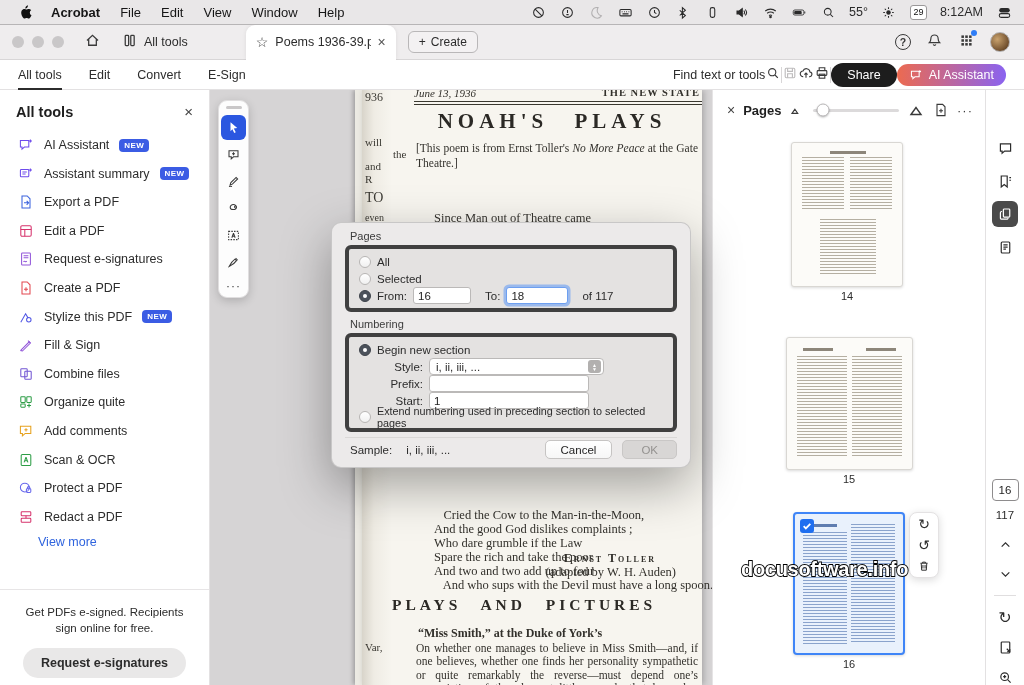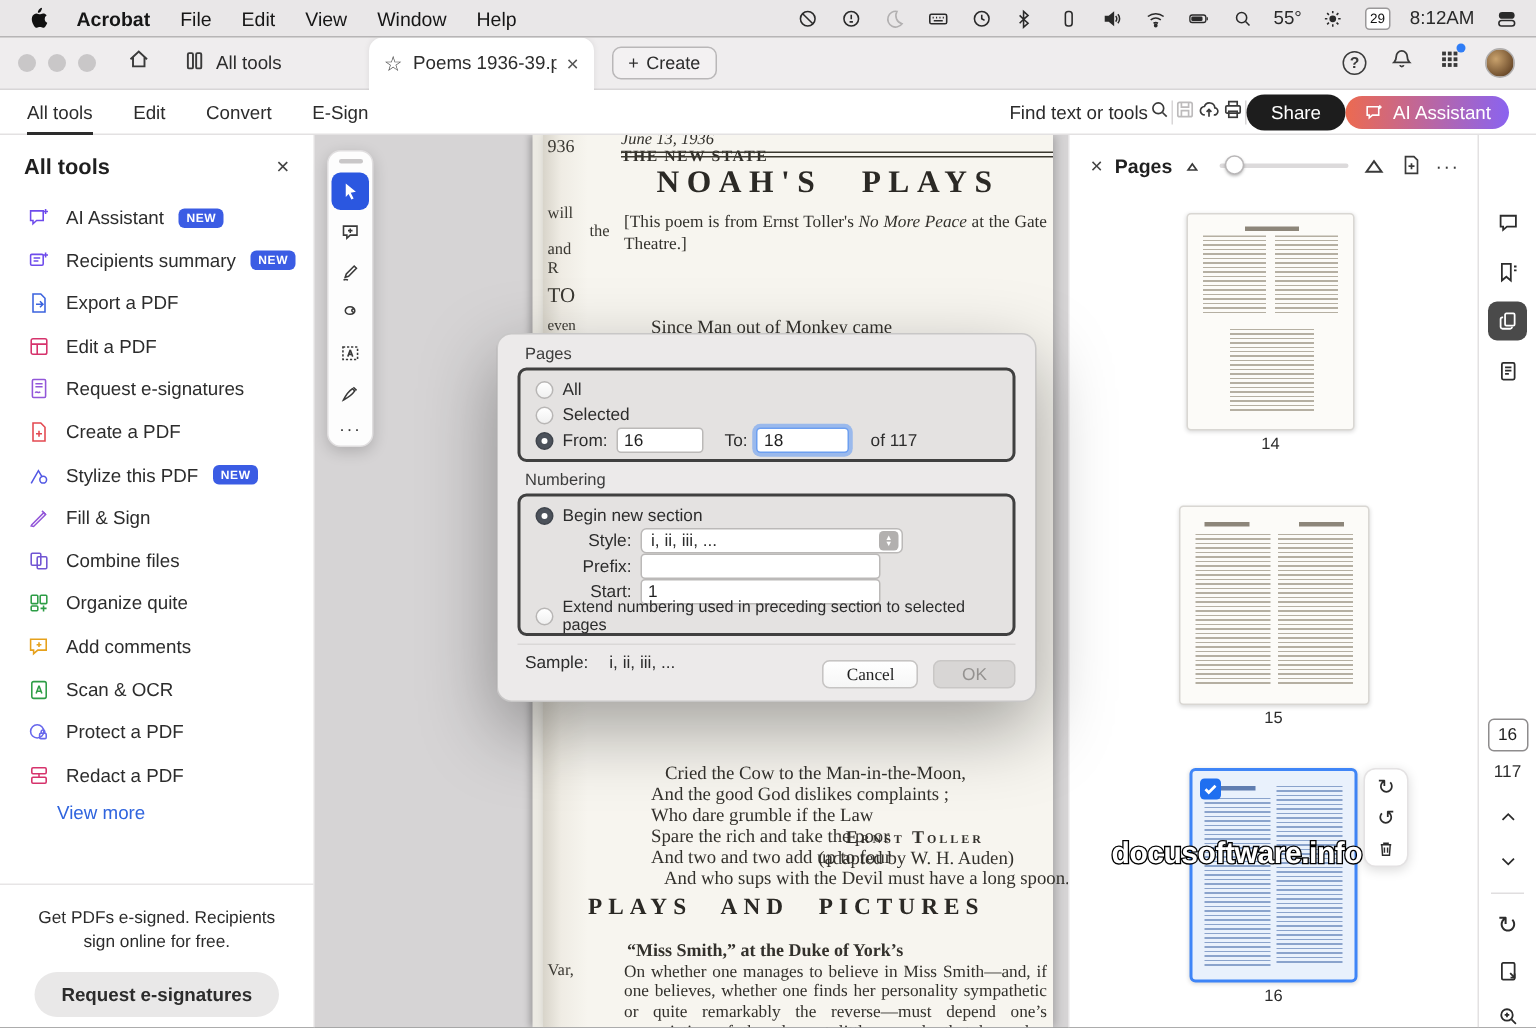--- a/index.html
+++ b/index.html
@@ -87,21 +87,21 @@
 
   
   .docarea { position:absolute; left:210px; width:502px; top:0; bottom:0; background:#d6d4d5; overflow:hidden; }
   .pageedge { position:absolute; left:145px; top:0; bottom:0; width:8px; background:#eceae3;
               box-shadow:-2px 0 4px rgba(0,0,0,.25); }
   .page { position:absolute; left:152px; top:0; width:340px; height:595px;
           background:linear-gradient(90deg,#d8d4ca 0,#efece4 12px,#f7f5ef 30px,#f7f5ef 100%);
           box-shadow:2px 0 6px rgba(0,0,0,.22); font-family:"Liberation Serif","DejaVu Serif",serif; color:#33312c; }
   .frag { position:absolute; left:3px; color:#3a3832; font-family:"Liberation Serif",serif; }
   .doc-header { position:absolute; top:-3px; left:52px; right:2px; display:flex; justify-content:space-between;
-                font-size:11px; overflow:hidden; white-space:nowrap;flex-direction:column; }
+                font-size:11px; overflow:hidden; white-space:nowrap; }
   .doc-header .hl { font-style:italic; }
   .doc-header .hr { font-weight:700; letter-spacing:1px; font-size:10.5px; }
   .doc-rule { position:absolute; top:11px; left:52px; right:0; height:4px;
               border-top:1.5px solid #3a382f; border-bottom:1px solid #3a382f; }
   .doc-title { position:absolute; top:19px; left:40px; right:0; text-align:center; font-size:21px; font-weight:700;
                letter-spacing:5px; word-spacing:16px; color:#2b2925; }
   .doc-note { position:absolute; top:51px; left:54px; right:4px; font-size:11.5px; line-height:1.32; text-align:justify; }
   .poem { white-space:pre; font-size:12.5px; }
   .poem-top { position:absolute; top:79px; left:72px; line-height:14px; }
   .poem-bottom { position:absolute; top:376px; left:72px; line-height:14px; }
@@ -167,21 +167,21 @@
   .rs-divider { width:22px; height:1px; background:#e0dedf; margin:4px 0; }
 
   
   .dialog { position:absolute; left:331px; top:132px; width:360px; height:246px; background:#eceaea;
             border-radius:10px; border:1px solid rgba(0,0,0,.15); box-shadow:0 18px 50px rgba(0,0,0,.35);
             z-index:20; font-size:11.5px; color:#2c2c2c; }
   .dlg-title { height:22px; display:flex; align-items:center; justify-content:center; font-size:12px; font-weight:700;
                background:#f4f3f2; border-bottom:1px solid #dbd9d8; border-radius:10px 10px 0 0; }
   .dlg-body { padding:5px 13px 0; }
   .sec-label { font-size:11px; color:#3c3c3c; margin:2px 0 3px 5px; }
-  .grp { background:#e4e2e1; border:2px solid #404040; border-radius:6px; padding:4px 10px; }
+  .grp { background:#e4e2e1; border:4px solid #404040; border-radius:6px; padding:4px 10px; }
   .frow { display:flex; align-items:center; gap:6px; height:17px; }
   .radio { width:12px; height:12px; border-radius:50%; background:linear-gradient(#fff,#f0f0f0);
            border:1px solid #b8b6b5; flex:0 0 12px; position:relative; }
   .radio.sel { background:#4c525b; border-color:#3f444c; }
   .radio.sel::after { content:''; position:absolute; left:50%; top:50%; transform:translate(-50%,-50%);
                       width:4px; height:4px; border-radius:50%; background:#fff; }
   .fld { height:17px; border:1px solid #bbb9b8; border-radius:3px; background:#fff; font-size:11.5px;
          padding:0 4px; font-family:"Liberation Sans",sans-serif; color:#1f1f1f; }
   .fld.focus { border:1px solid #6d9ff0; box-shadow:0 0 0 2.5px rgba(92,152,246,.55); }
   .w58 { width:58px; } .w62 { width:62px; }
@@ -190,21 +190,21 @@
   .sel-ctl { width:175px; height:17px; background:#fff; border:1px solid #bbb9b8; border-radius:4px;
              display:flex; align-items:center; padding:0 2px 0 6px; }
   .sel-val { flex:1; font-size:11.5px; }
   .stepper { width:13px; height:13px; background:#b2b0af; border-radius:3px; display:flex; flex-direction:column;
              align-items:center; justify-content:center; line-height:4px; }
   .stepper span { font-size:5px; color:#fff; }
   .extend-row { font-size:10.8px; height:15px; }
   .sample-row { display:flex; gap:14px; margin-top:5px; border-top:1px solid #dad8d7; padding:6px 0 0 5px; }
   .dlg-actions { position:absolute; right:13px; bottom:8px; display:flex; gap:10px; }
   .btn { height:19px; border-radius:5px; padding:0 15px; font-size:11.5px; display:flex; align-items:center; }
-  .btn-cancel { background:linear-gradient(#fff,#f6f6f6); border:1px solid #c6c4c3; color:#1f1f1f;font-family:Liberation Serif, serif; }
+  .btn-cancel { background:linear-gradient(#fff,#f6f6f6); border:1px solid #c6c4c3; color:#1f1f1f; }
   .btn-ok { background:#d8d6d5; border:1px solid #c9c7c6; color:#949290; padding:0 18px; }
 </style>
 </head>
 <body>
 
 <div class="screen">
 
   <div class="menubar">
     <svg class="mb-apple" viewBox="0 0 17 20">
         <path fill="#111" d="M10.7 4.3c.6-.8 1-1.8.9-2.8-.9.1-1.9.7-2.5 1.5-.5.7-1 1.7-.9 2.7 1 0 2-.6 2.5-1.4zM13.9 10.8c0-2 1.6-3 1.7-3-1-1.4-2.4-1.6-2.9-1.6-1.2-.1-2.4.7-3 .7-.6 0-1.6-.7-2.6-.7-1.3 0-2.6.8-3.3 2-1.4 2.4-.4 6 1 8 .7 1 1.5 2 2.5 2 1 0 1.4-.6 2.6-.6 1.2 0 1.5.6 2.6.6s1.8-1 2.4-2c.8-1.1 1.1-2.2 1.1-2.3 0 0-2.1-.8-2.1-3.1z"></path>
@@ -399,21 +399,21 @@
                 </svg></span>
             <span class="tool-label">AI Assistant</span>
             <span class="new-badge">NEW</span>
           </div>
           <div class="tool-item">
             <span class="tool-ic" style="color:#6e4bec"><svg viewBox="0 0 20 20">
                   <rect x="3" y="4.5" width="10.5" height="9" rx="1"></rect>
                   <path d="M5.5 7.5h5.5M5.5 10h4"></path>
                   <path d="M15.5 3v4M13.5 5h4"></path>
                 </svg></span>
-            <span class="tool-label">Recipients summary</span>
+            <span class="tool-label">Assistant summary</span>
             <span class="new-badge">NEW</span>
           </div>
           <div class="tool-item">
             <span class="tool-ic" style="color:#3b63de"><svg viewBox="0 0 20 20">
                   <path d="M5 2.5h6.5L15 6v11.5H5z"></path>
                   <path d="M7.5 11h5.5M10.8 8.5L13.3 11l-2.5 2.5"></path>
                 </svg></span>
             <span class="tool-label">Export a PDF</span>
           </div>
           <div class="tool-item">
@@ -523,21 +523,21 @@
             </div>
           <div class="doc-header">
             <span class="hl">June 13, 1936</span>
             <span class="hr">THE NEW STATE</span>
           </div>
           <div class="doc-rule"></div>
           <div class="doc-title">NOAH'S PLAYS</div>
           <div class="doc-note"><span>[This poem is from Ernst Toller's </span><i>No More Peace</i><span> at the Gate Theatre.]</span></div>
           <div class="poem poem-top">
             
-          <div class="pline">Since Man out of Monkey came</div><div class="pline">   Cried the Cow to the Man-in-the-Moon,</div><div class="pline">Equality is not for him ;</div><div class="pline">And since he is half divine</div></div>
+          <div class="pline">Since Man out of Theatre came</div><div class="pline">   Cried the Cow to the Man-in-the-Moon,</div><div class="pline">Equality is not for him ;</div><div class="pline">And since he is half divine</div></div>
           <div class="poem poem-bottom">
             
           <div class="pline">   Cried the Cow to the Man-in-the-Moon,</div><div class="pline">And the good God dislikes complaints ;</div><div class="pline">Who dare grumble if the Law</div><div class="pline">Spare the rich and take the poor</div><div class="pline">And two and two add up to four</div><div class="pline">   And who sups with the Devil must have a long spoon.</div></div>
           <div class="byline">Ernst Toller</div>
           <div class="adapted">(adapted by W. H. Auden)</div>
           <div class="doc-section">PLAYS AND PICTURES</div>
           <div class="review-head">“Miss Smith,” at the Duke of York’s</div>
           <div class="review-text">On whether one manages to believe in Miss Smith—and, if one believes, whether one finds her personality sympathetic or quite remarkably the reverse—must depend one’s appreciation of the pleasant little comedy that bears her name, now showing at the</div>
         </div>
       </div>

